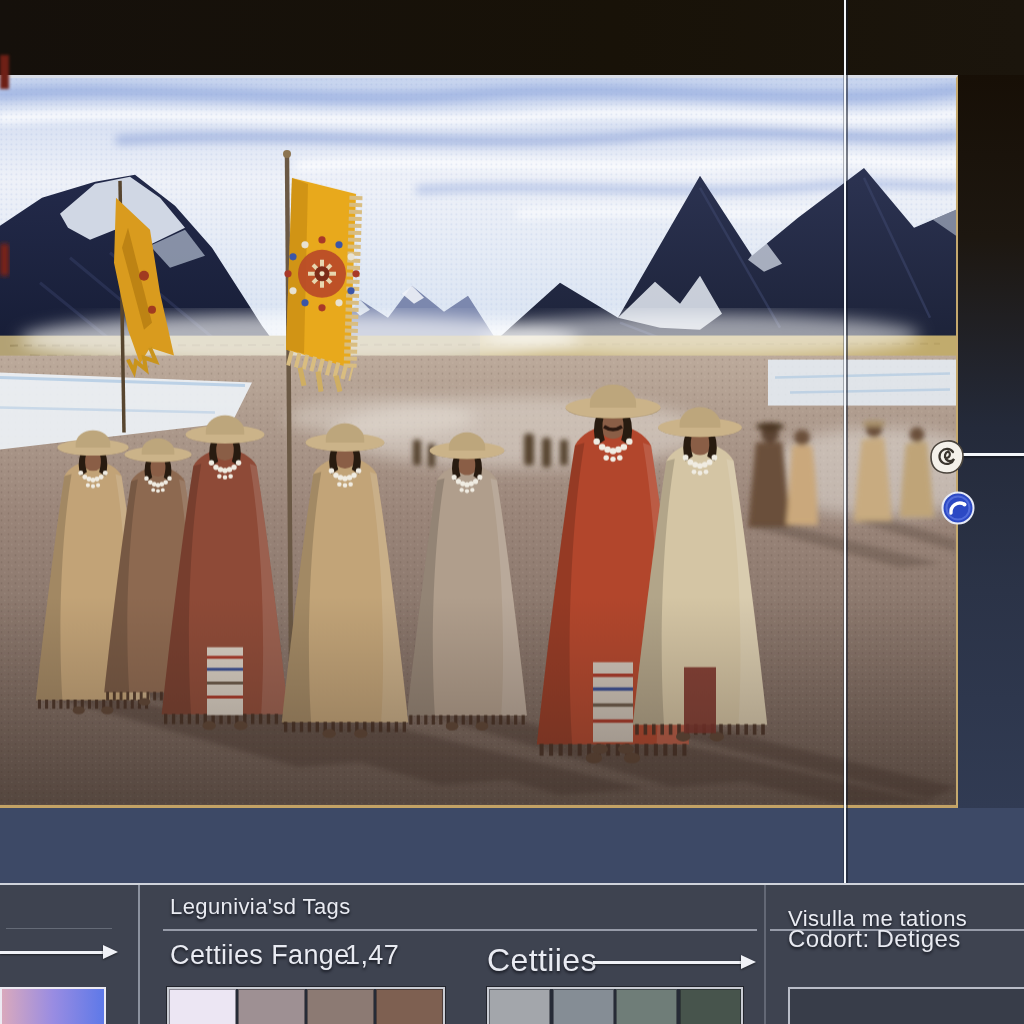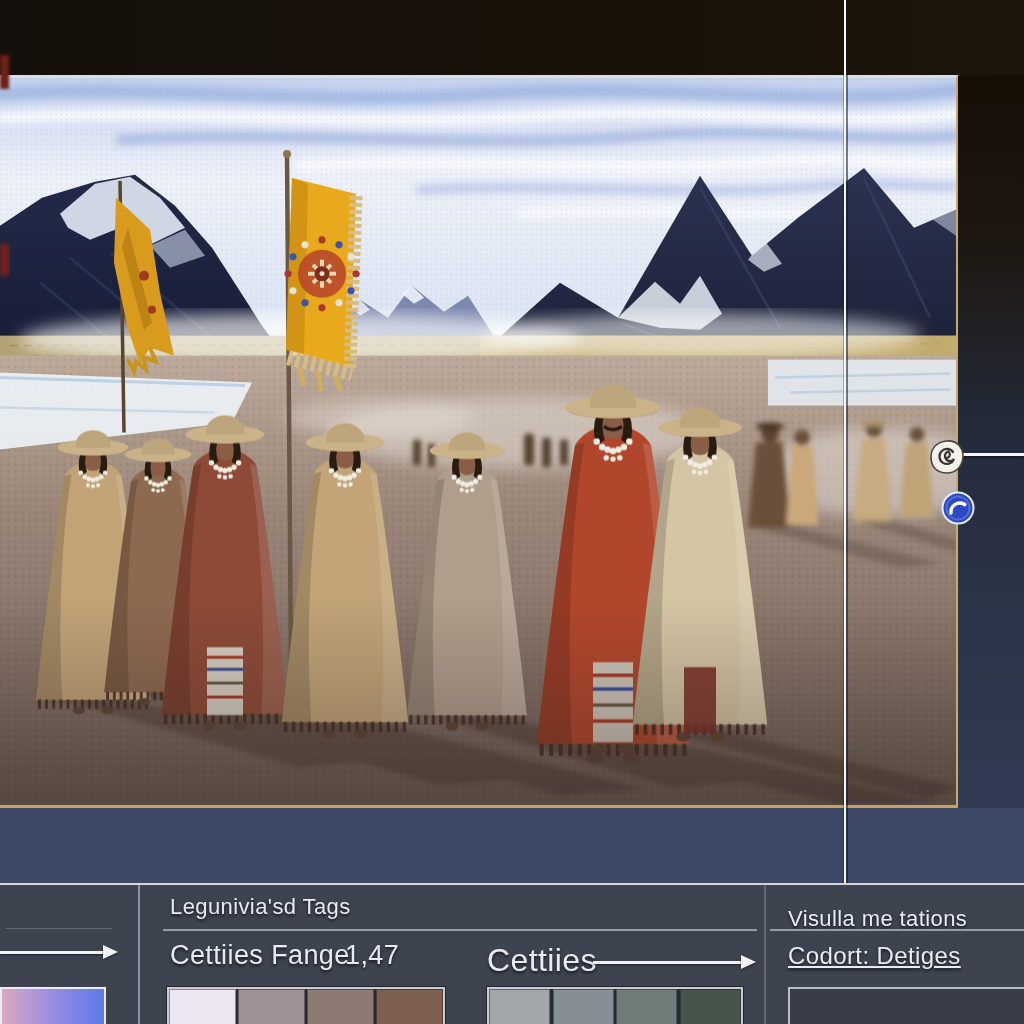--- a/index.html
+++ b/index.html
@@ -351,17 +351,17 @@
     <div class="abs swatch-strip" style="left:487px;top:102px;width:256px;height:42px;">
         <div class="swatch-cell" style="background: rgb(163, 166, 171);"></div>
         <div class="swatch-cell" style="background: rgb(133, 141, 149);"></div>
         <div class="swatch-cell" style="background: rgb(111, 125, 120);"></div>
         <div class="swatch-cell" style="background: rgb(71, 84, 76);"></div>
       </div>
 
     <div class="abs vdiv soft" style="left:764px;top:0;"></div>
     <div class="abs txt bp-title" style="left:788px;top:21px;">Visulla me tations</div>
     <div class="abs rule" style="left:770px;top:44px;width:254px;"></div>
-    <div class="abs txt bp-small" style="left:788px;top:57px;text-decoration:underline;">Codort: Detiges</div>
+    <div class="abs txt bp-small" style="left:788px;top:40px;">Codort: Detiges</div>
     <div class="abs empty-field" style="left:788px;top:102px;width:240px;height:42px;"></div>
   </div>
 
 </div>
 
 </body></html>

